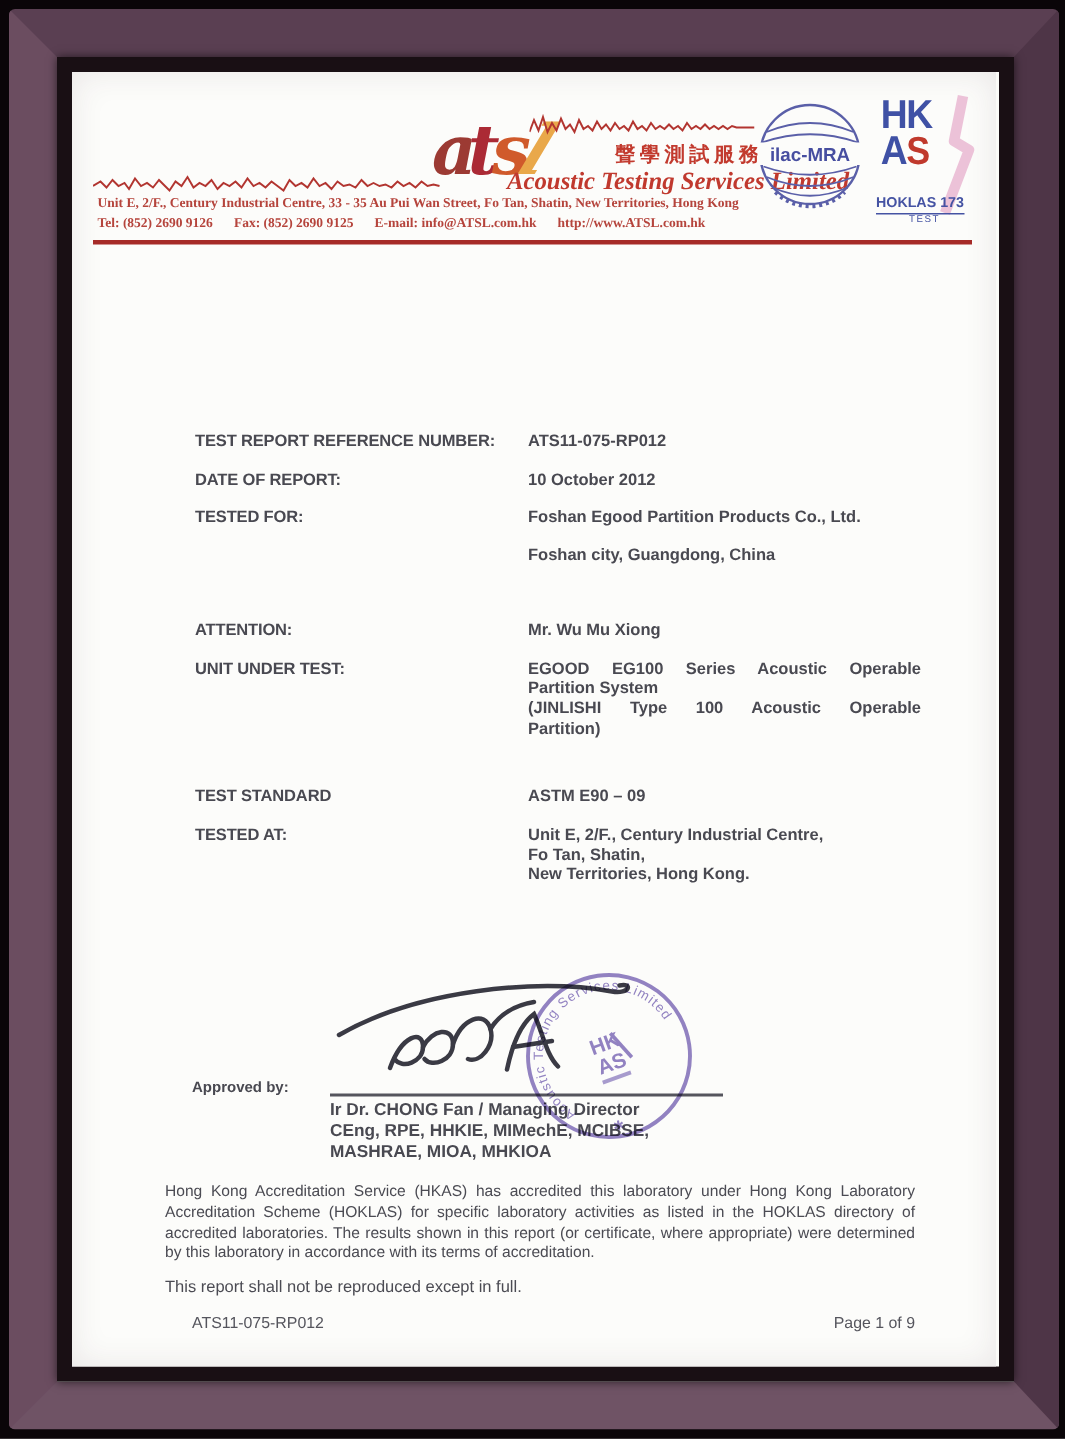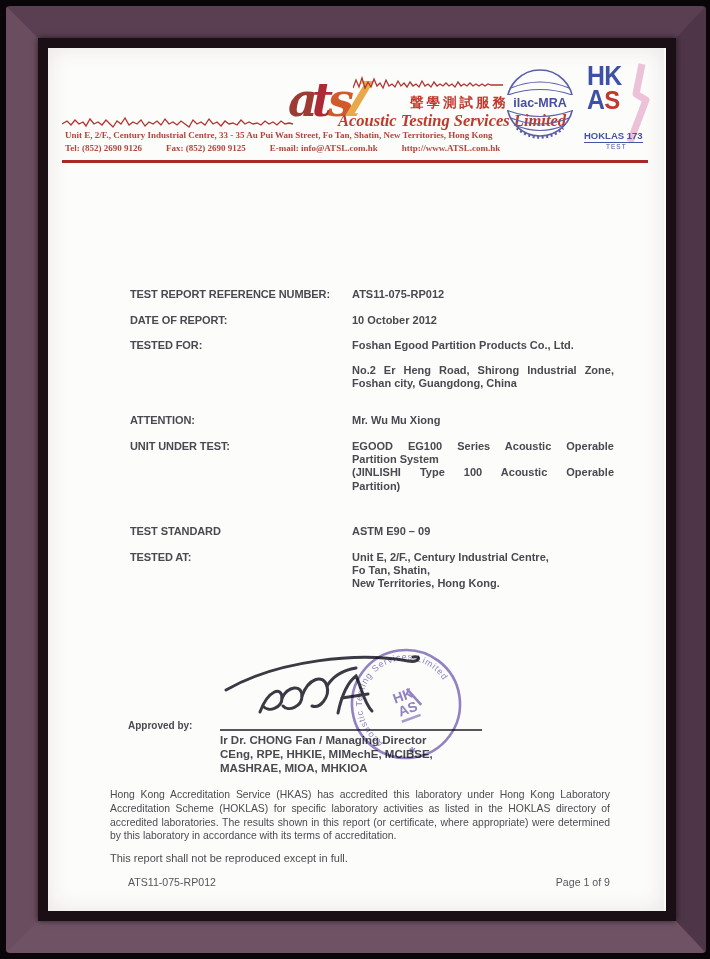--- a/index.html
+++ b/index.html
@@ -35,21 +35,21 @@
   .atsl-logo .l2 { color:#ab2a35; margin-left:-6px; }
   .atsl-logo .l3 { color:#d05a2b; margin-left:-5px; }
   .atsl-logo .l4 { color:#e9a84a; margin-left:-4px; transform:skewX(-22deg); }
   .company-cn { left:362px; top:46px; font-size:13.5px; font-weight:bold;
     color:#c23a2e; letter-spacing:3px; white-space:nowrap; }
   .company-en { left:290px; top:63px; font-family:"Liberation Serif", serif;
     font-style:italic; font-weight:bold; font-size:16.5px; color:#c0392e; white-space:nowrap; }
   .addr1 { left:17px; top:82px; font-family:"Liberation Serif", serif;
     font-size:9px; font-weight:bold; color:#b5443c; white-space:nowrap; }
   .addr2 { left:17px; top:95px; font-family:"Liberation Serif", serif;
-    font-size:9px; font-weight:bold; color:#b5443c; display:flex; gap:24px; white-space:nowrap; }
+    font-size:9px; font-weight:bold; color:#b5443c; display:flex; gap:14px; white-space:nowrap; }
   .header-rule { left:14px; top:112px; width:586px; height:3px; background:#a62b28; }
   .wave { stroke:#b23530; stroke-width:1.3; fill:none; }
 
   .ilac { left:455px; top:18px; }
   .hkas { left:536px; top:16px; width:78px; }
   .hkas-letters { position:relative; color:#3f51a5; font-weight:bold;
     font-size:27px; line-height:24px; letter-spacing:-1px; transform:scaleX(0.92); }
   .hkas-letters .s { color:#c0392c; font-size:26px; }
   .hkas-pink { position:absolute; left:28px; top:-4px; }
   .hoklas { position:absolute; left:0; top:66px; color:#4553a3; font-weight:bold;
@@ -151,21 +151,20 @@
     <div class="abs row" style="top:266px;">
       <span class="lbl">DATE OF REPORT:</span>
       <div class="val">10 October 2012</div>
     </div>
     <div class="abs row" style="top:291px;">
       <span class="lbl">TESTED FOR:</span>
       <div class="val">Foshan Egood Partition Products Co., Ltd.</div>
     </div>
     <div class="abs row" style="top:316px;">
       <div class="val">
-        <div class="stretch">No.2 Er Heng Road, Shirong Industrial Zone,</div>
         <div>Foshan city, Guangdong, China</div>
       </div>
     </div>
     <div class="abs row" style="top:366px;">
       <span class="lbl">ATTENTION:</span>
       <div class="val">Mr. Wu Mu Xiong</div>
     </div>
     <div class="abs row" style="top:392px;">
       <span class="lbl">UNIT UNDER TEST:</span>
       <div class="val">

